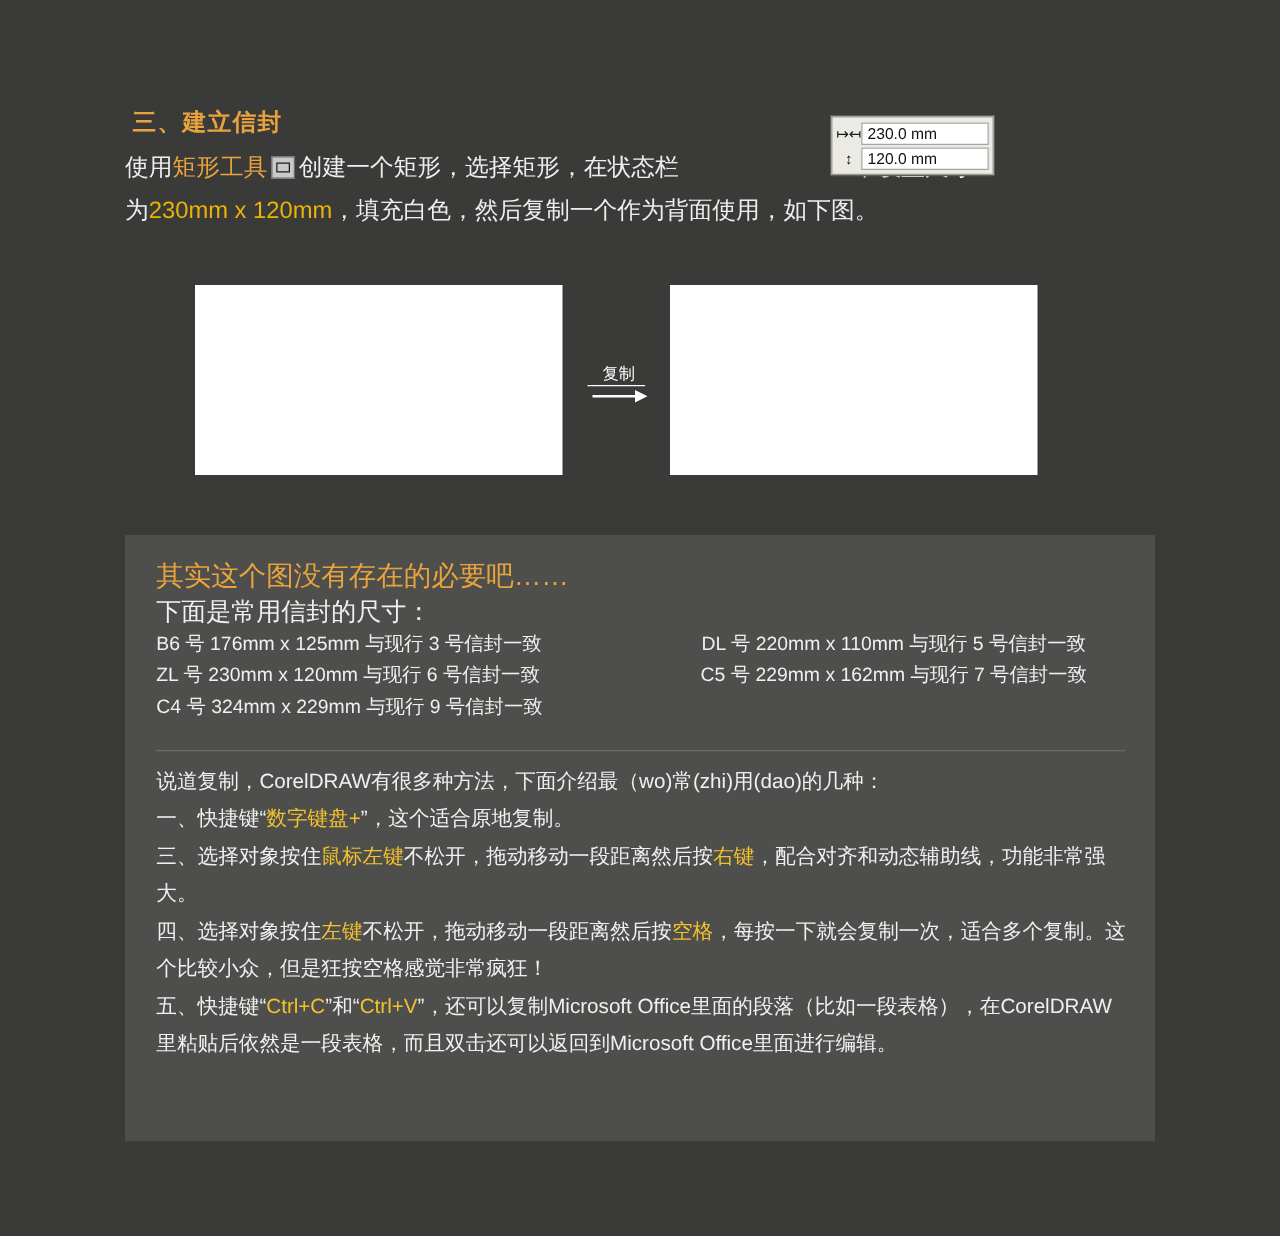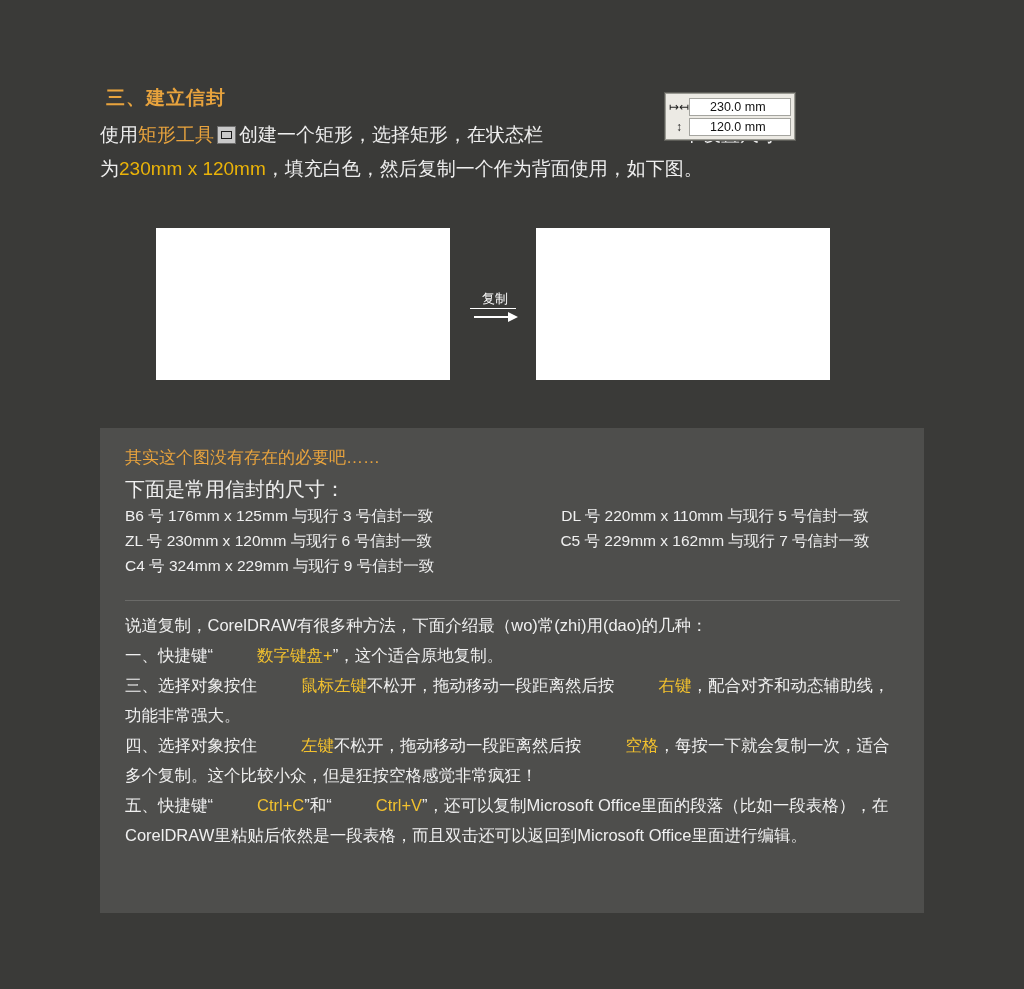--- a/index.html
+++ b/index.html
@@ -90,21 +90,21 @@
     line-height: 1;
     flex: none;
   }
   .sb-val {
     flex: 1;
     background: #ffffff;
     border: 1px solid #a5a5a0;
     color: #111;
     font-size: 12.5px;
     font-family: "Liberation Sans", sans-serif;
-    padding: 1px 20px;
+    padding: 1px 4px;
     box-sizing: border-box;
     height: 18px;
     line-height: 15px;
   }
 
   
   .rect-a {
     position: absolute;
     left: 156px;
     top: 228px;
@@ -163,21 +163,21 @@
     left: 100px;
     top: 428px;
     width: 824px;
     height: 485px;
     background: #4e4e4c;
   }
   .note-title {
     position: absolute;
     left: 25px;
     top: 18px;
-    font-size: 17px;
+    font-size: 22px;
     color: #e8a33d;
   }
   .sizes-intro {
     position: absolute;
     left: 25px;
     top: 48px;
     font-size: 20px;
     color: #f0f0f0;
   }
   .sizes-table {
@@ -205,21 +205,21 @@
   .body-text {
     position: absolute;
     left: 25px;
     top: 182px;
     width: 778px;
     font-size: 16.5px;
     line-height: 30px;
     color: #f0f0f0;
   }
   .body-text p { margin: 0; }
-  .y { color: #f2c12e; margin-left: 44px; }
+  .y { color: #f2c12e; }
 </style>
 </head>
 <body>
 
 <div class="page">
 
   <div class="section-title">三、建立信封</div>
 
   <div class="intro">
     <span>使用</span><span class="hl-orange">矩形工具</span><span class="rect-tool-icon"></span><span>创建一个矩形，选择矩形，在状态栏</span><span style="display:inline-block;width:140px"></span><span>中设置尺寸</span><br>

